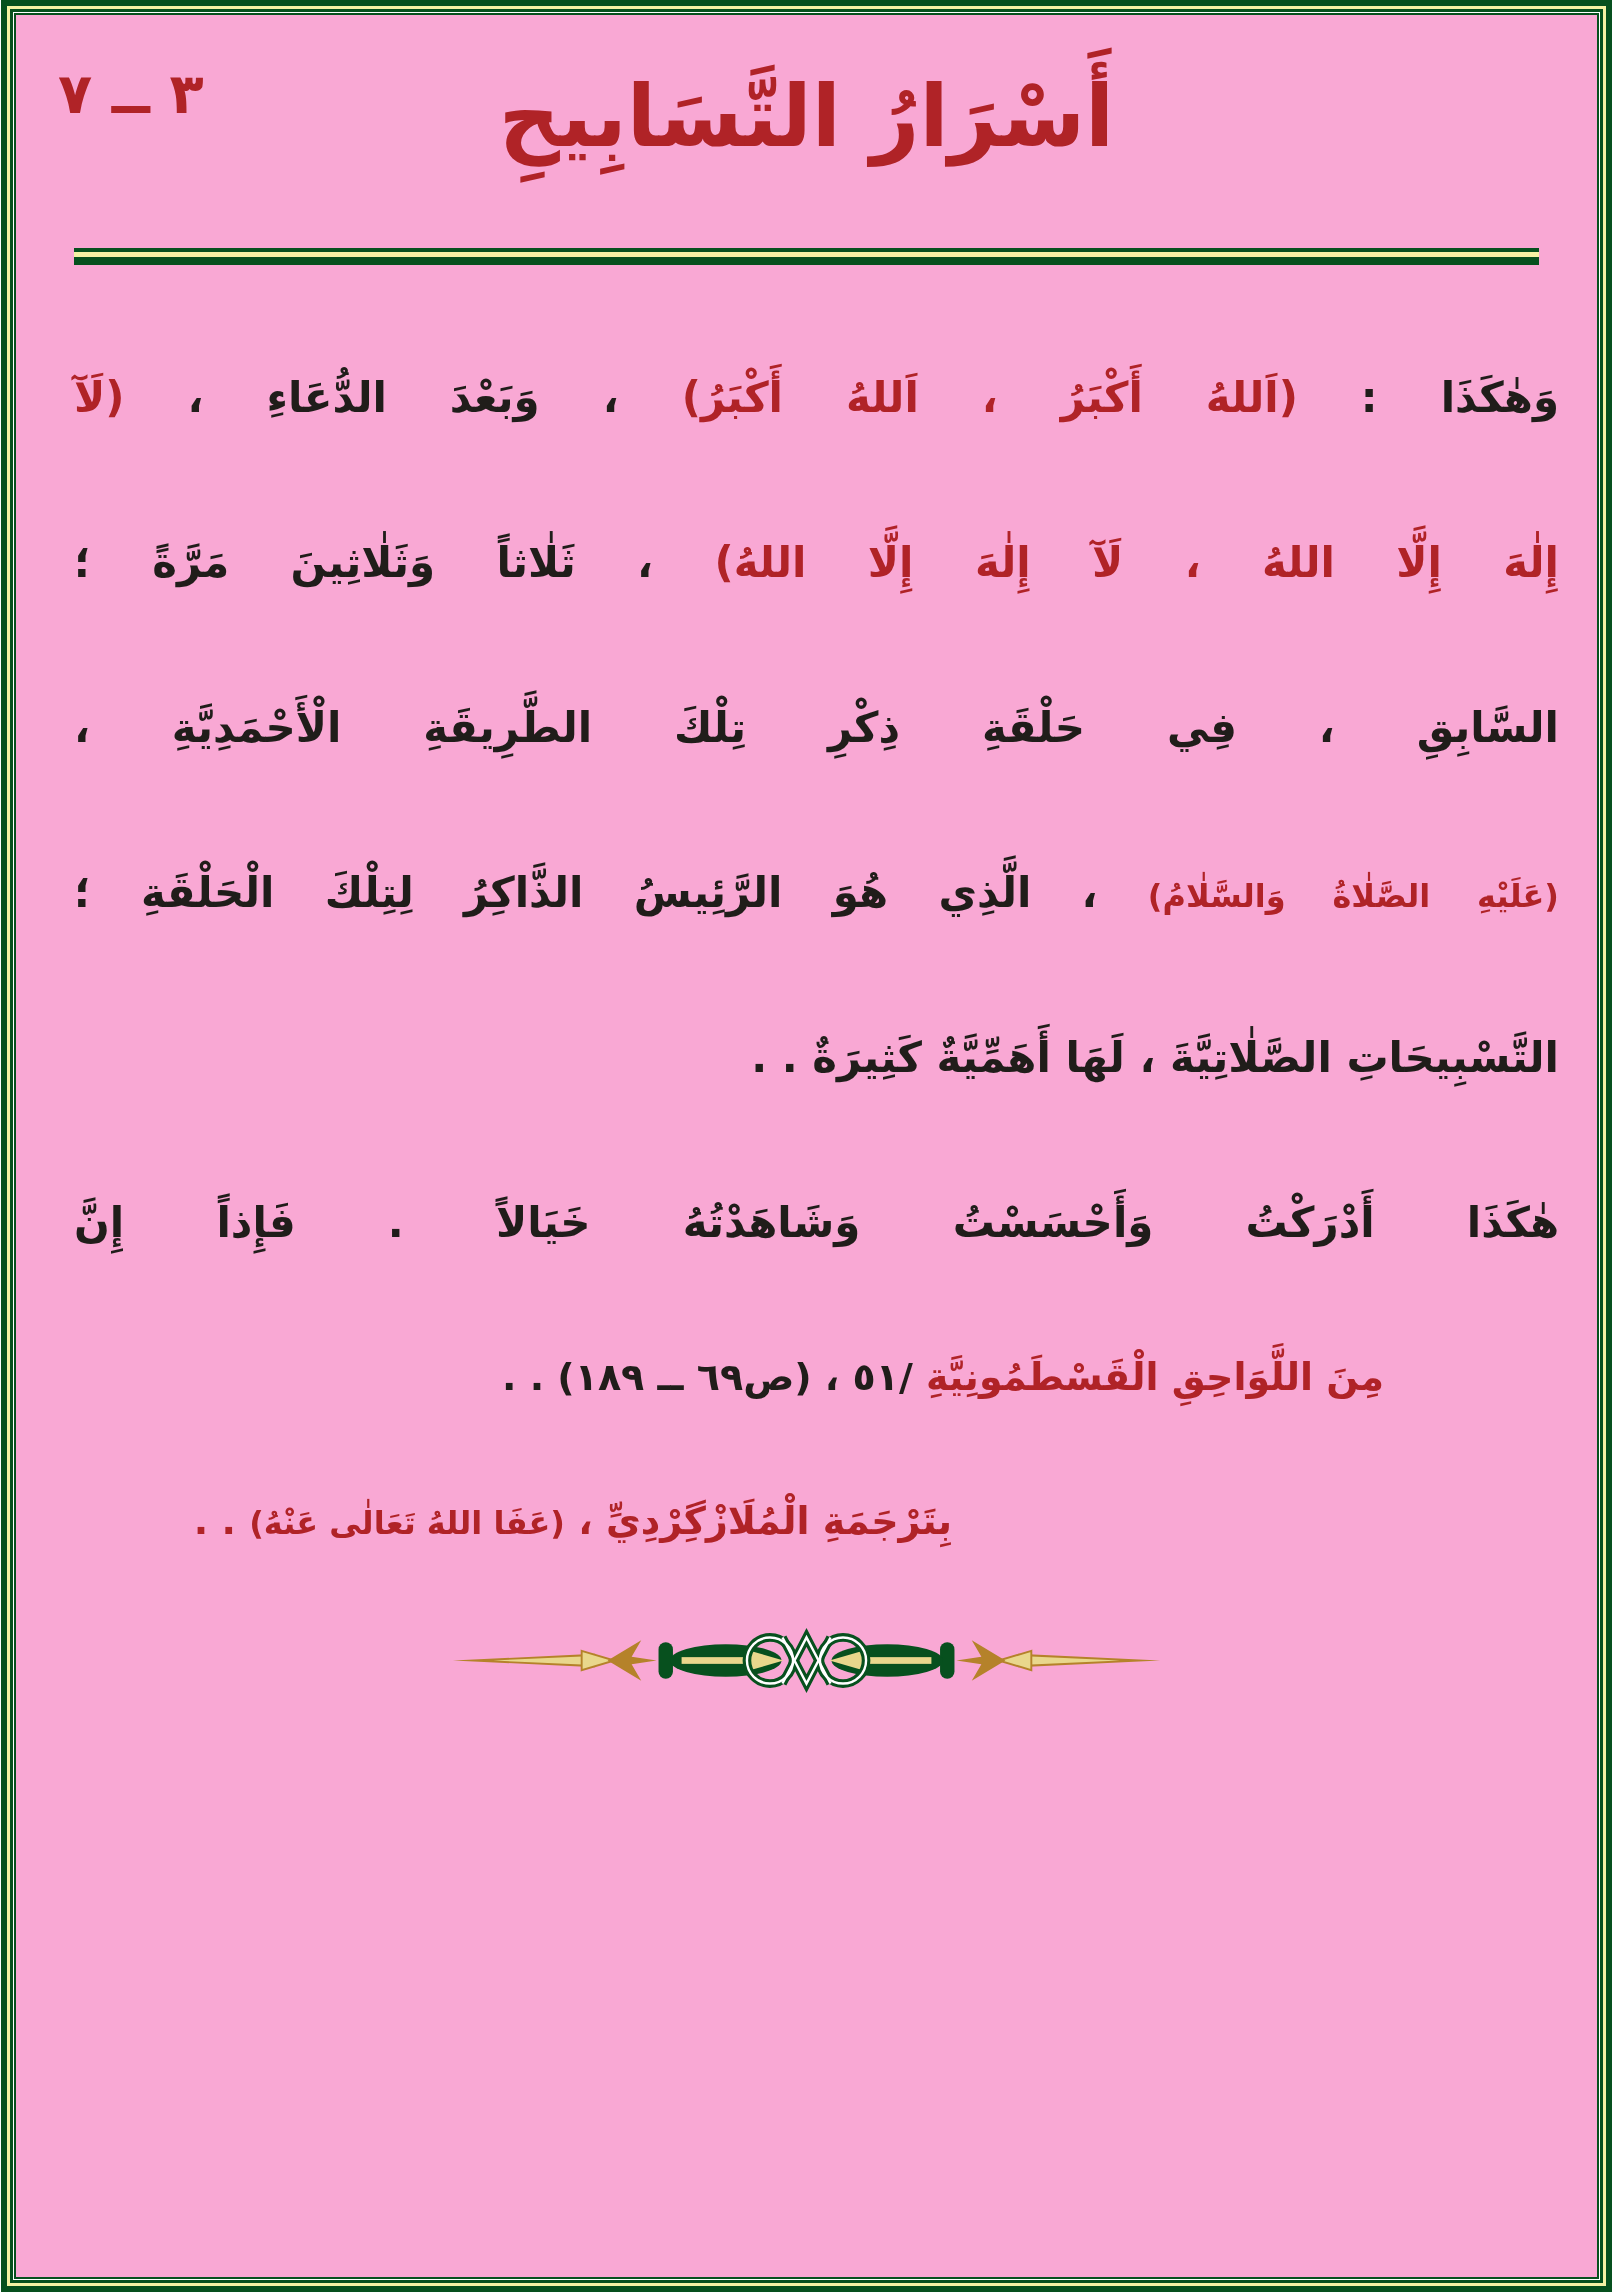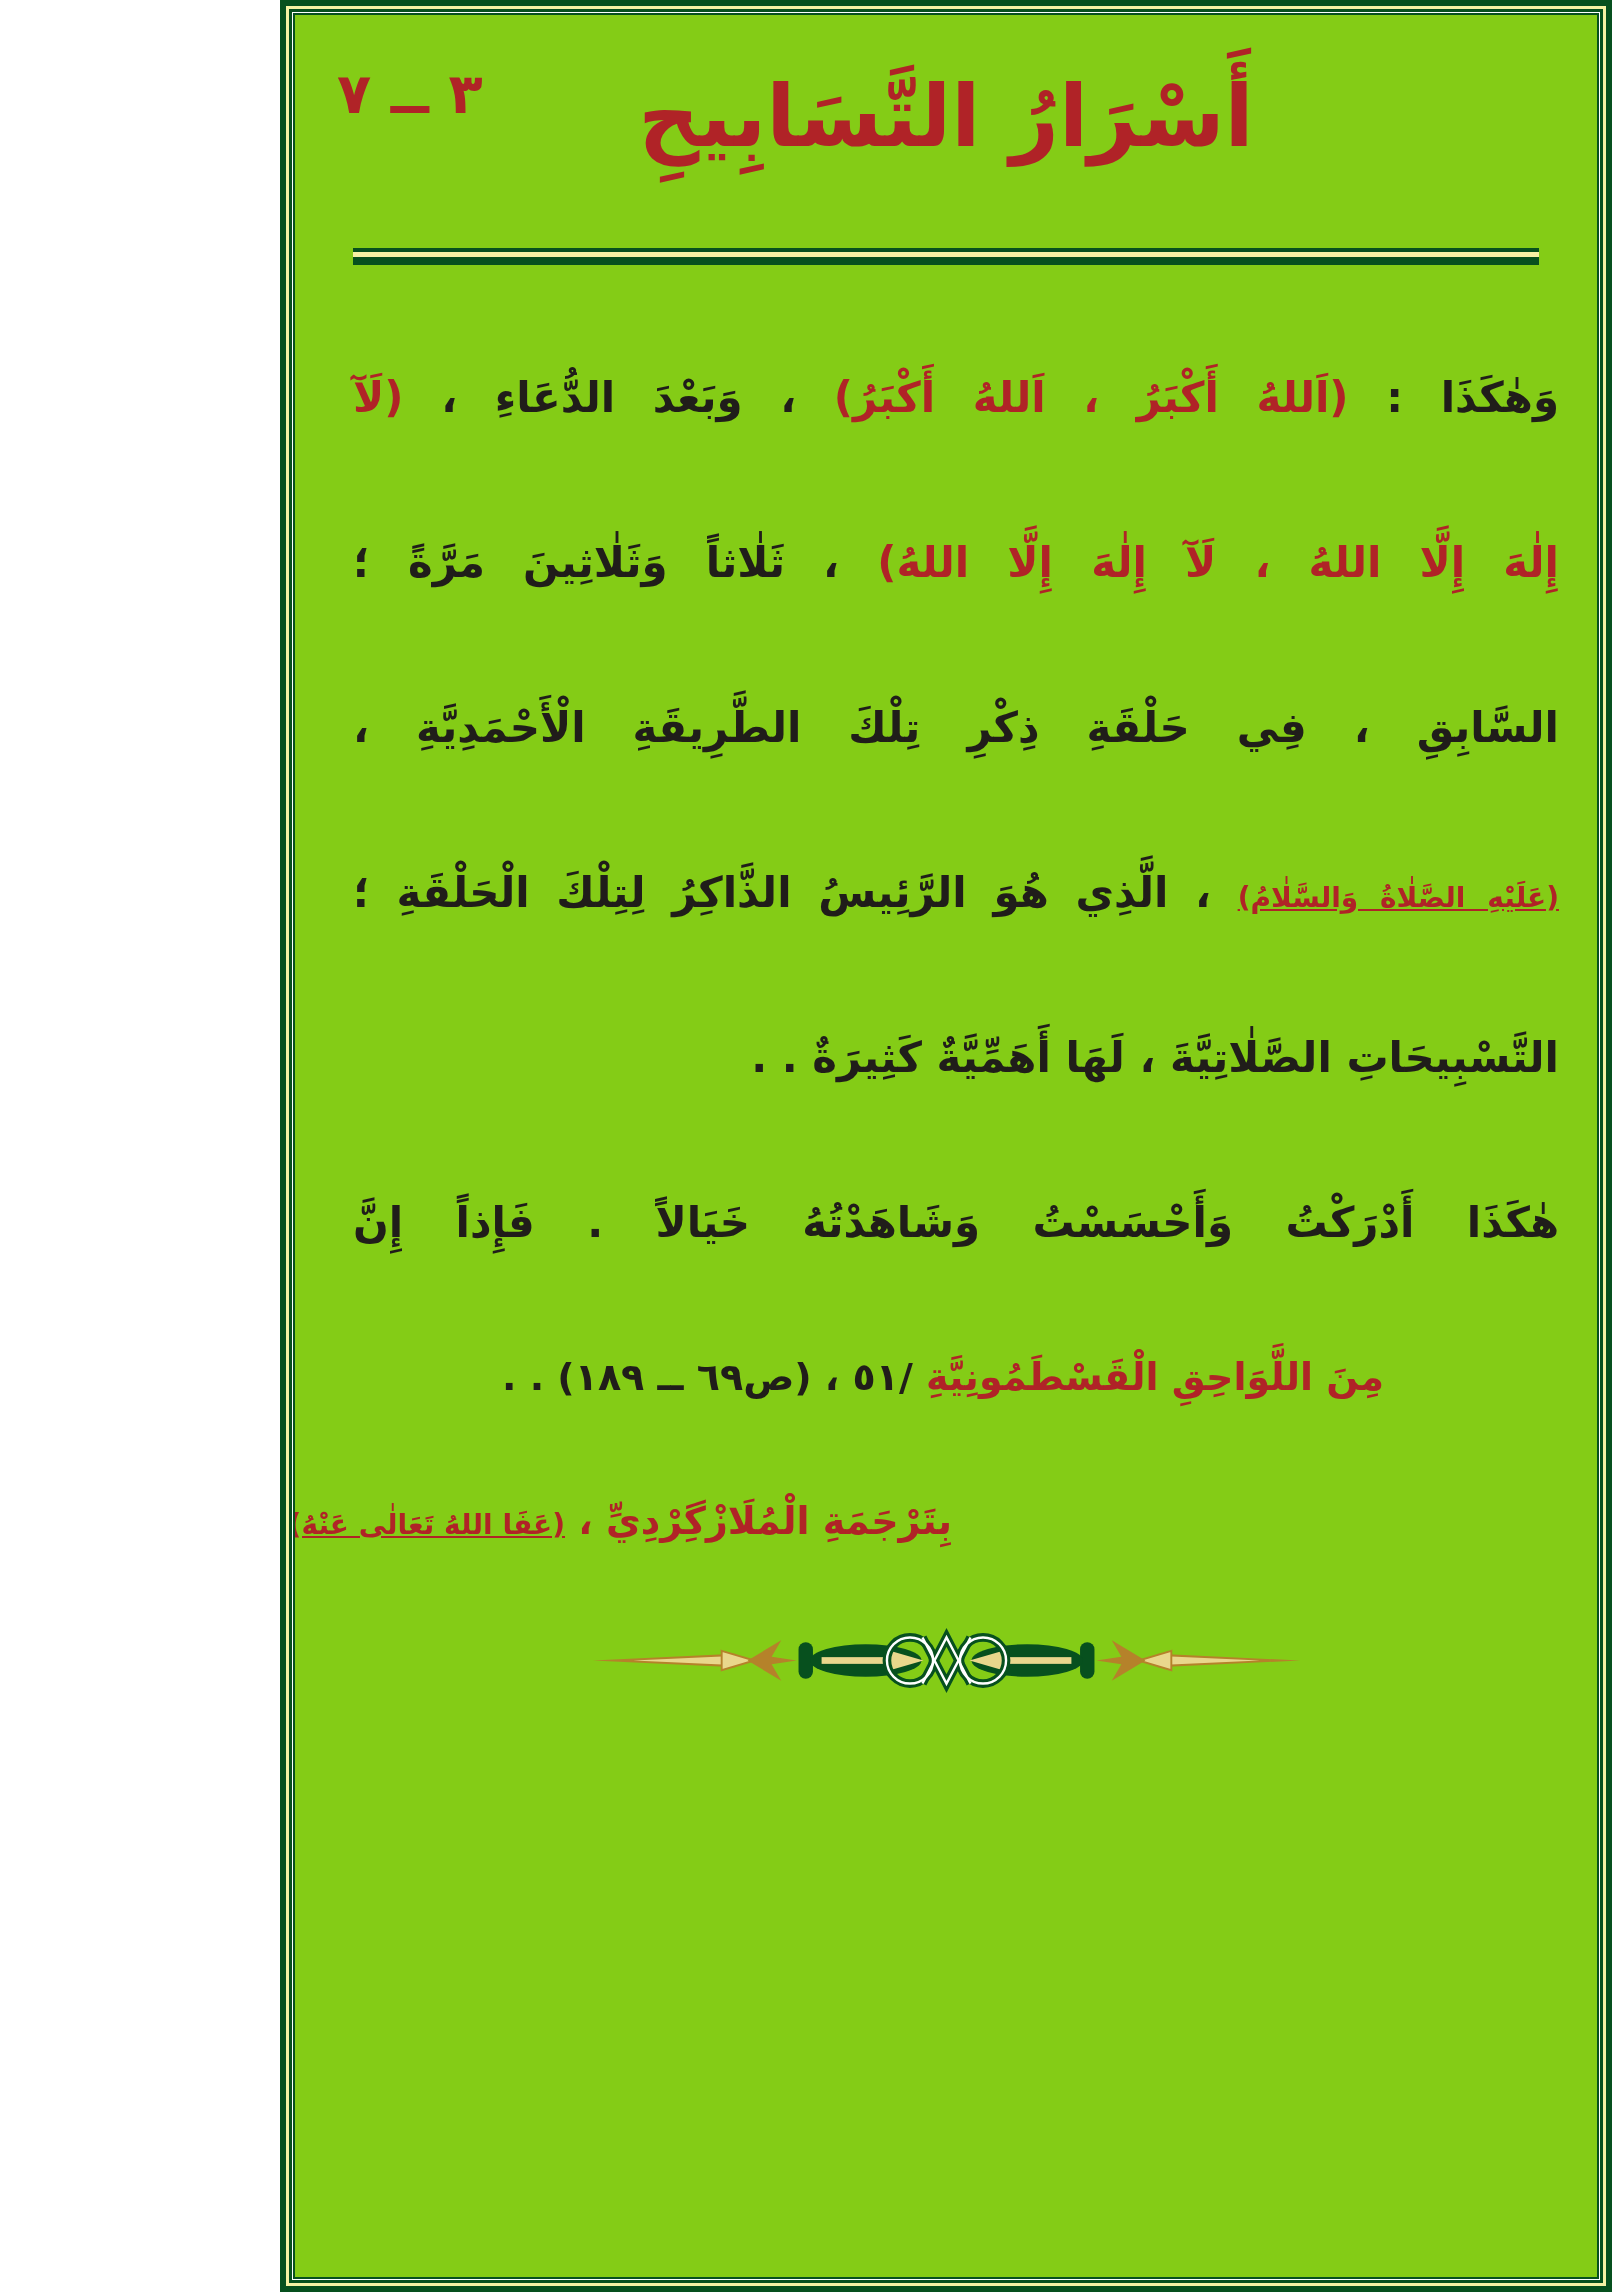--- a/index.html
+++ b/index.html
@@ -6,21 +6,21 @@
   :root{
     --green:#07501e;
     --yellow:#f6f2a4;
     --red:#b02327;
     --black:#201d1a;
     --gold-d:#b5822a;
     --gold-l:#e9d78c;
   }
   html,body{margin:0;padding:0;background:#ffffff;}
   body{font-family:"DejaVu Sans",sans-serif;}
-  .page{width:1332px;height:2292px;box-sizing:border-box;background:#84cc16;}
+  .page{width:1611px;height:2292px;box-sizing:border-box;background:#f9a8d4;}
   
   .f1{box-sizing:border-box;width:100%;height:100%;border:6.7px solid var(--green);}
   .f2{box-sizing:border-box;width:100%;height:100%;border:3.8px solid var(--yellow);}
   .f3{box-sizing:border-box;width:100%;height:100%;border:3.8px solid var(--green);}
   .f4{box-sizing:border-box;width:100%;height:100%;border:1.9px solid #ffffff;}
   .f5{box-sizing:border-box;width:100%;height:100%;border:2.9px solid var(--green);}
   .content{position:relative;width:100%;height:100%;box-sizing:border-box;direction:rtl;overflow:hidden;}
 
   header{position:relative;height:233px;}
   .page-numbers{
@@ -39,21 +39,21 @@
 
   #body-lines{padding:27px 38px 0 58px;direction:rtl;margin-top:23px;}
   .line{
     height:165px;line-height:165px;font-size:42px;font-weight:bold;
     color:var(--black);white-space:nowrap;
   }
   .line.justify{text-align:justify;text-align-last:justify;}
   .line.right-align{text-align:right;}
   .run-red{color:var(--red);}
   .run-black{color:var(--black);}
-  .small{font-size:28px;text-decoration:underline;}
+  .small{font-size:32px;}
 
   #references{padding:0 30px;direction:rtl;}
   .ref-line{
     height:144px;line-height:144px;font-size:38px;font-weight:bold;
     text-align:right;white-space:nowrap;color:var(--black);
   }
   .ref-line:nth-child(1){padding-left:0;padding-right:183px;}
   .ref-line:nth-child(2){padding-right:615px;}
 
   .ornament{margin:29px auto 0 auto;width:711px;height:77px;direction:ltr;}

